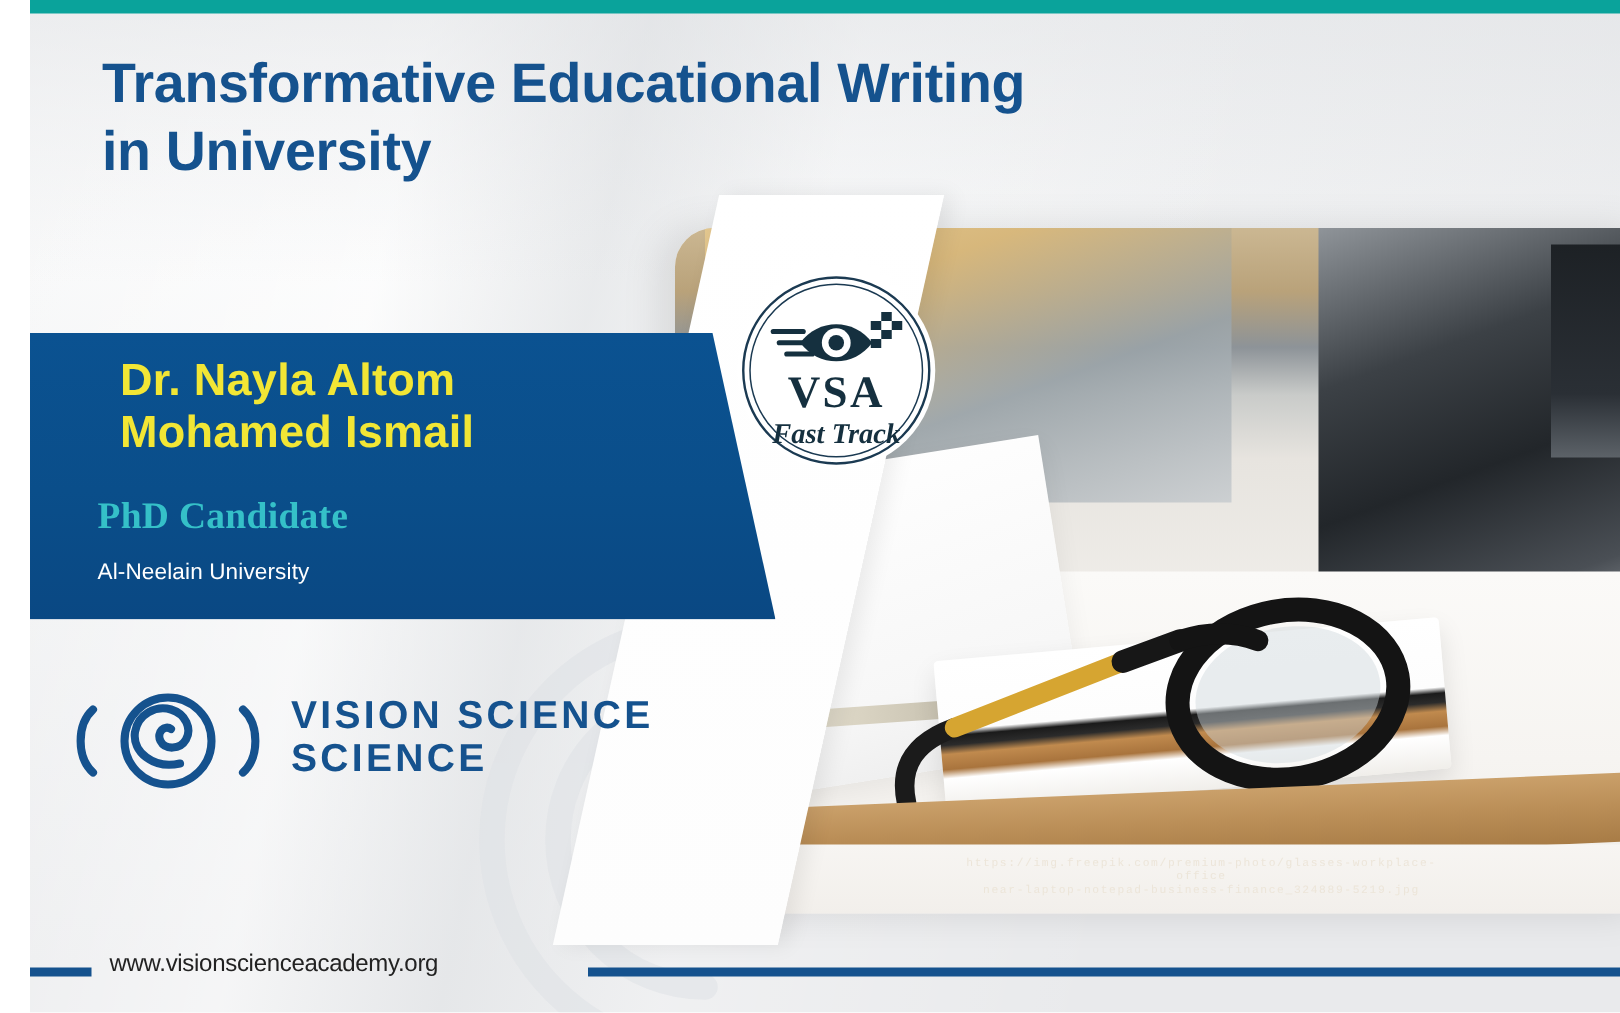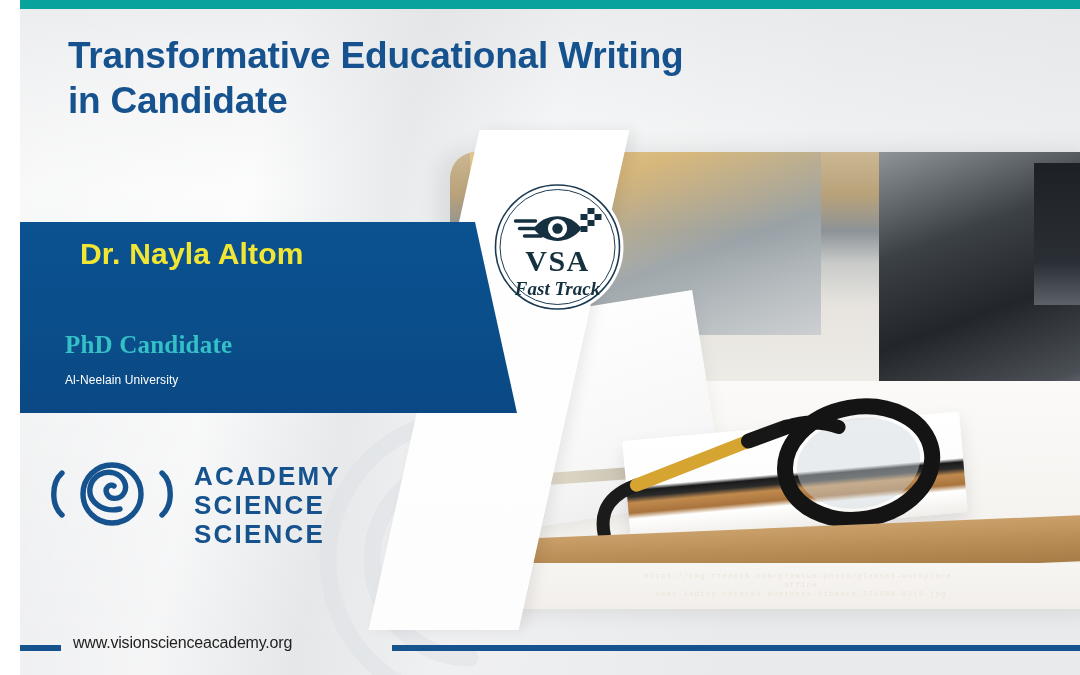--- a/index.html
+++ b/index.html
@@ -133,21 +133,21 @@
   .sp-name{
     position:absolute;left:60px;top:236px;width:420px;
     color:#F2E635;font-size:30px;font-weight:bold;line-height:35px;letter-spacing:.2px;
   }
   .sp-role{
     position:absolute;left:45px;top:331px;
     color:#35C0C8;font-size:25px;font-weight:bold;letter-spacing:.2px;font-family:Liberation Serif, serif;
   }
   .sp-org{
     position:absolute;left:45px;top:373px;
-    color:#ffffff;font-size:12px;letter-spacing:.1px;text-align:right;
+    color:#ffffff;font-size:15px;letter-spacing:.1px;text-align:right;
   }
 
   
   .title{
     position:absolute;left:48px;top:33px;width:760px;
     color:#15528E;font-size:37px;font-weight:bold;line-height:45px;letter-spacing:-.2px;
   }
 
   
   .seal{position:absolute;left:460px;top:168px;width:155px;height:158px;}
@@ -231,26 +231,27 @@
     <div>https://img.freepik.com/premium-photo/glasses-workplace-office</div>
     <div>near-laptop-notepad-business-finance_324889-5219.jpg</div>
   </div>
 
   <div class="wedge"></div>
 
   <div class="topbar"></div>
 
   <div class="title">
     <div>Transformative Educational Writing</div>
-    <div>in Candidate</div>
+    <div>in University</div>
   </div>
 
   <div class="speaker-panel"></div>
   <div class="sp-name">
     <div>Dr. Nayla Altom</div>
+    <div>Mohamed Ismail</div>
   </div>
   <div class="sp-role">PhD Candidate</div>
   <div class="sp-org">Al-Neelain University</div>
 
   <svg class="seal" viewBox="0 0 155 158">
     <defs>
       <path id="starburst" d=""></path>
     </defs>
     <g transform="translate(77.5,79)">
 
@@ -286,21 +287,21 @@
   <div class="brand">
     <svg class="brand-mark" viewBox="0 0 140 78">
       <g fill="none" stroke="#15528E" stroke-width="5.4" stroke-linecap="round" stroke-linejoin="round">
         <path d="M20 18 C9 28 9 50 20 60"></path>
         <path d="M120 18 C131 28 131 50 120 60"></path>
         <circle cx="70" cy="39" r="29"></circle>
         <path d="M78 54 C60 58 46 46 48 33 C50 21 62 15 72 18 C82 21 86 31 82 38 C78 45 68 45 65 39 C62 33 68 28 72 31"></path>
       </g>
     </svg>
     <div class="brand-text">
-      <div>ACADEMY SCIENCE</div>
+      <div>VISION SCIENCE</div>
       <div>SCIENCE</div>
     </div>
   </div>
 
   <div class="footer-rule-left"></div>
   <div class="footer-url">www.visionscienceacademy.org</div>
   <div class="footer-rule-right"></div>
 
 </div>
 

